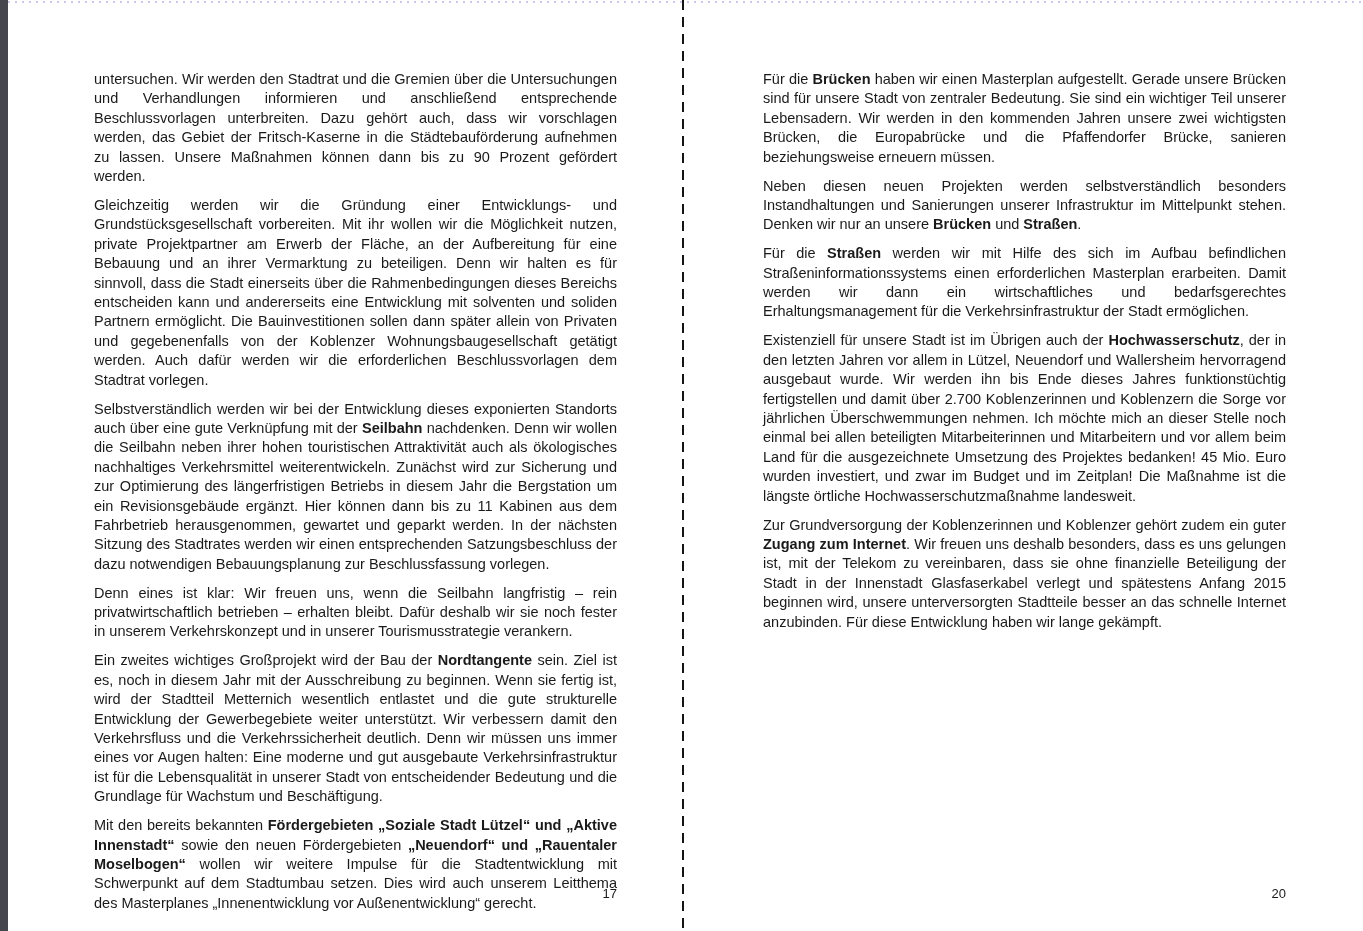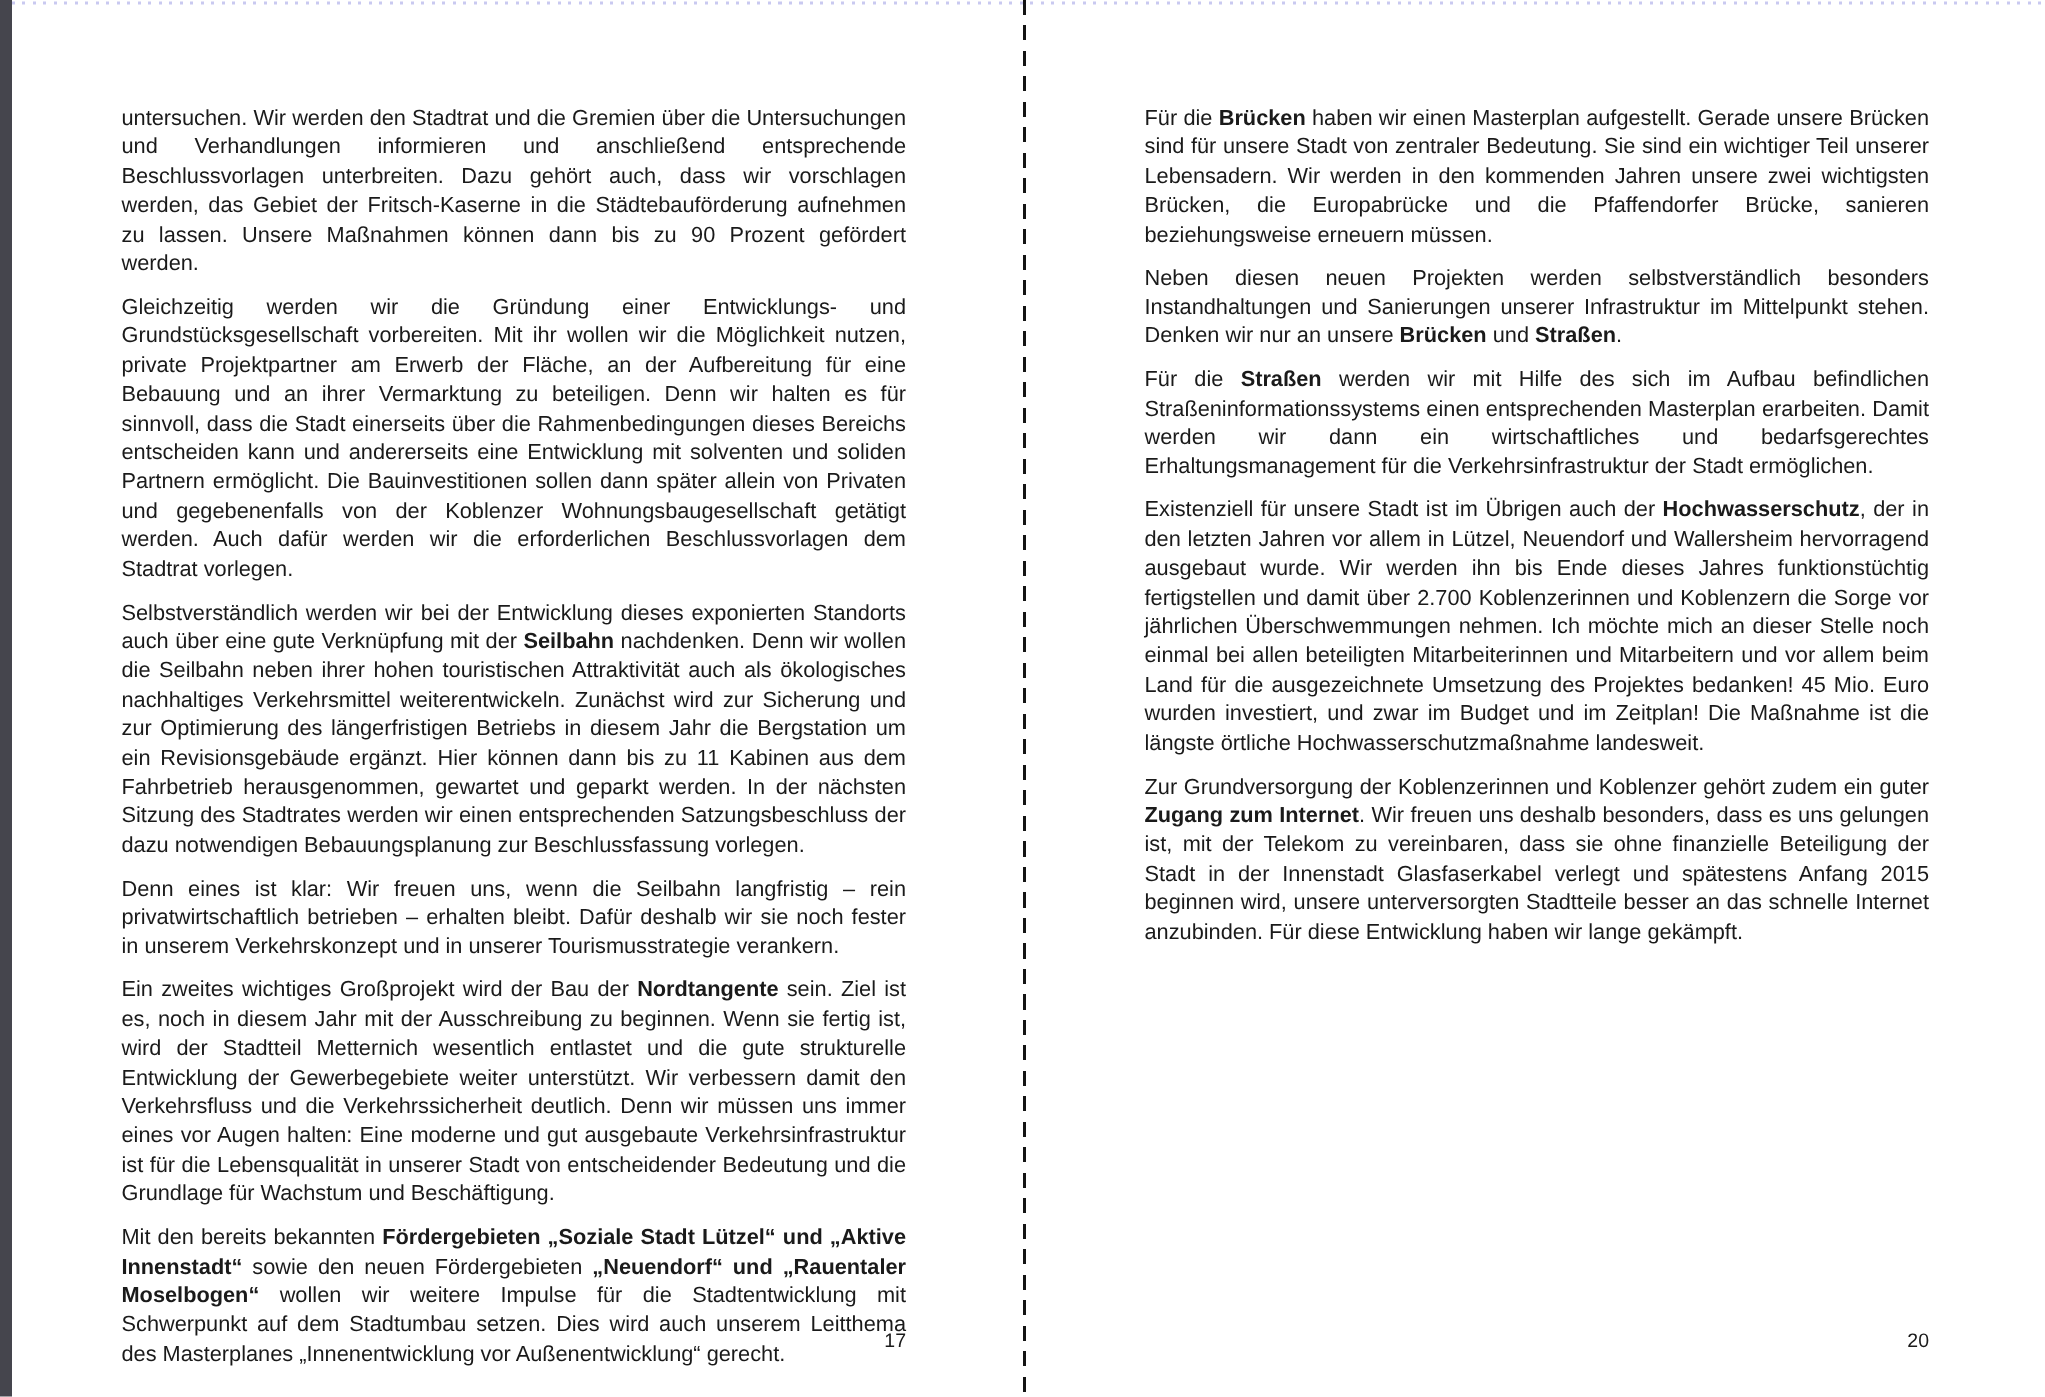--- a/index.html
+++ b/index.html
@@ -24,21 +24,21 @@
   }
   .top-dotted{
     position:absolute;left:8px;top:1px;right:0;height:2px;
     background:repeating-linear-gradient(to right,var(--dotted-color) 0 2px,transparent 2px 7px);
   }
   .center-divider{
     position:absolute;left:682px;top:0;width:2px;height:931px;
     background:repeating-linear-gradient(to bottom,var(--divider-color) 0 10px,transparent 10px 17px);
   }
   .page{position:absolute;top:0;height:931px;}
-  .page.left{left:81px;width:523px;}
+  .page.left{left:94px;width:523px;}
   .page.right{left:763px;width:523px;}
   .page-body{
     position:absolute;top:70px;left:0;width:523px;
     font-size:14.5px;line-height:19.4px;
     text-align:justify;
   }
   .page-body p{margin:0 0 9.5px 0;}
   .page-body b{font-weight:bold;}
   .page-number{
     position:absolute;top:886px;left:0;width:523px;
@@ -61,18 +61,18 @@
       <p><span>Ein zweites wichtiges Großprojekt wird der Bau der </span><b>Nordtangente</b><span> sein. Ziel ist es, noch in diesem Jahr mit der Ausschreibung zu beginnen. Wenn sie fertig ist, wird der Stadtteil Metternich wesentlich entlastet und die gute strukturelle Entwicklung der Gewerbegebiete weiter unterstützt. Wir verbessern damit den Verkehrsfluss und die Verkehrssicherheit deutlich. Denn wir müssen uns immer eines vor Augen halten: Eine moderne und gut ausgebaute Verkehrsinfrastruktur ist für die Lebensqualität in unserer Stadt von entscheidender Bedeutung und die Grundlage für Wachstum und Beschäftigung.</span></p>
       <p><span>Mit den bereits bekannten </span><b>Fördergebieten „Soziale Stadt Lützel“ und „Aktive Innenstadt“</b><span> sowie den neuen Fördergebieten </span><b>„Neuendorf“ und „Rauentaler Moselbogen“</b><span> wollen wir weitere Impulse für die Stadtentwicklung mit Schwerpunkt auf dem Stadtumbau setzen. Dies wird auch unserem Leitthema des Masterplanes „Innenentwicklung vor Außenentwicklung“ gerecht.</span></p>
     </div>
   <div class="page-number">17</div>
 </div>
 
 <div class="page right">
   <div class="page-body">
       <p><span>Für die </span><b>Brücken</b><span> haben wir einen Masterplan aufgestellt. Gerade unsere Brücken sind für unsere Stadt von zentraler Bedeutung. Sie sind ein wichtiger Teil unserer Lebensadern. Wir werden in den kommenden Jahren unsere zwei wichtigsten Brücken, die Europabrücke und die Pfaffendorfer Brücke, sanieren beziehungsweise erneuern müssen.</span></p>
       <p><span>Neben diesen neuen Projekten werden selbstverständlich besonders Instandhaltungen und Sanierungen unserer Infrastruktur im Mittelpunkt stehen. Denken wir nur an unsere </span><b>Brücken</b><span> und </span><b>Straßen</b><span>.</span></p>
-      <p><span>Für die </span><b>Straßen</b><span> werden wir mit Hilfe des sich im Aufbau befindlichen Straßeninformationssystems einen entsprechenden Masterplan erarbeiten. Damit werden wir dann ein wirtschaftliches und bedarfsgerechtes Erhaltungsmanagement für die Verkehrsinfrastruktur der Stadt ermöglichen.</span></p>
+      <p><span>Für die </span><b>Straßen</b><span> werden wir mit Hilfe des sich im Aufbau befindlichen Straßeninformationssystems einen erforderlichen Masterplan erarbeiten. Damit werden wir dann ein wirtschaftliches und bedarfsgerechtes Erhaltungsmanagement für die Verkehrsinfrastruktur der Stadt ermöglichen.</span></p>
       <p><span>Existenziell für unsere Stadt ist im Übrigen auch der </span><b>Hochwasserschutz</b><span>, der in den letzten Jahren vor allem in Lützel, Neuendorf und Wallersheim hervorragend ausgebaut wurde. Wir werden ihn bis Ende dieses Jahres funktionstüchtig fertigstellen und damit über 2.700 Koblenzerinnen und Koblenzern die Sorge vor jährlichen Überschwemmungen nehmen. Ich möchte mich an dieser Stelle noch einmal bei allen beteiligten Mitarbeiterinnen und Mitarbeitern und vor allem beim Land für die ausgezeichnete Umsetzung des Projektes bedanken! 45 Mio. Euro wurden investiert, und zwar im Budget und im Zeitplan! Die Maßnahme ist die längste örtliche Hochwasserschutzmaßnahme landesweit.</span></p>
       <p><span>Zur Grundversorgung der Koblenzerinnen und Koblenzer gehört zudem ein guter </span><b>Zugang zum Internet</b><span>. Wir freuen uns deshalb besonders, dass es uns gelungen ist, mit der Telekom zu vereinbaren, dass sie ohne finanzielle Beteiligung der Stadt in der Innenstadt Glasfaserkabel verlegt und spätestens Anfang 2015 beginnen wird, unsere unterversorgten Stadtteile besser an das schnelle Internet anzubinden. Für diese Entwicklung haben wir lange gekämpft.</span></p>
     </div>
   <div class="page-number">20</div>
 </div>
 
 </body></html>

